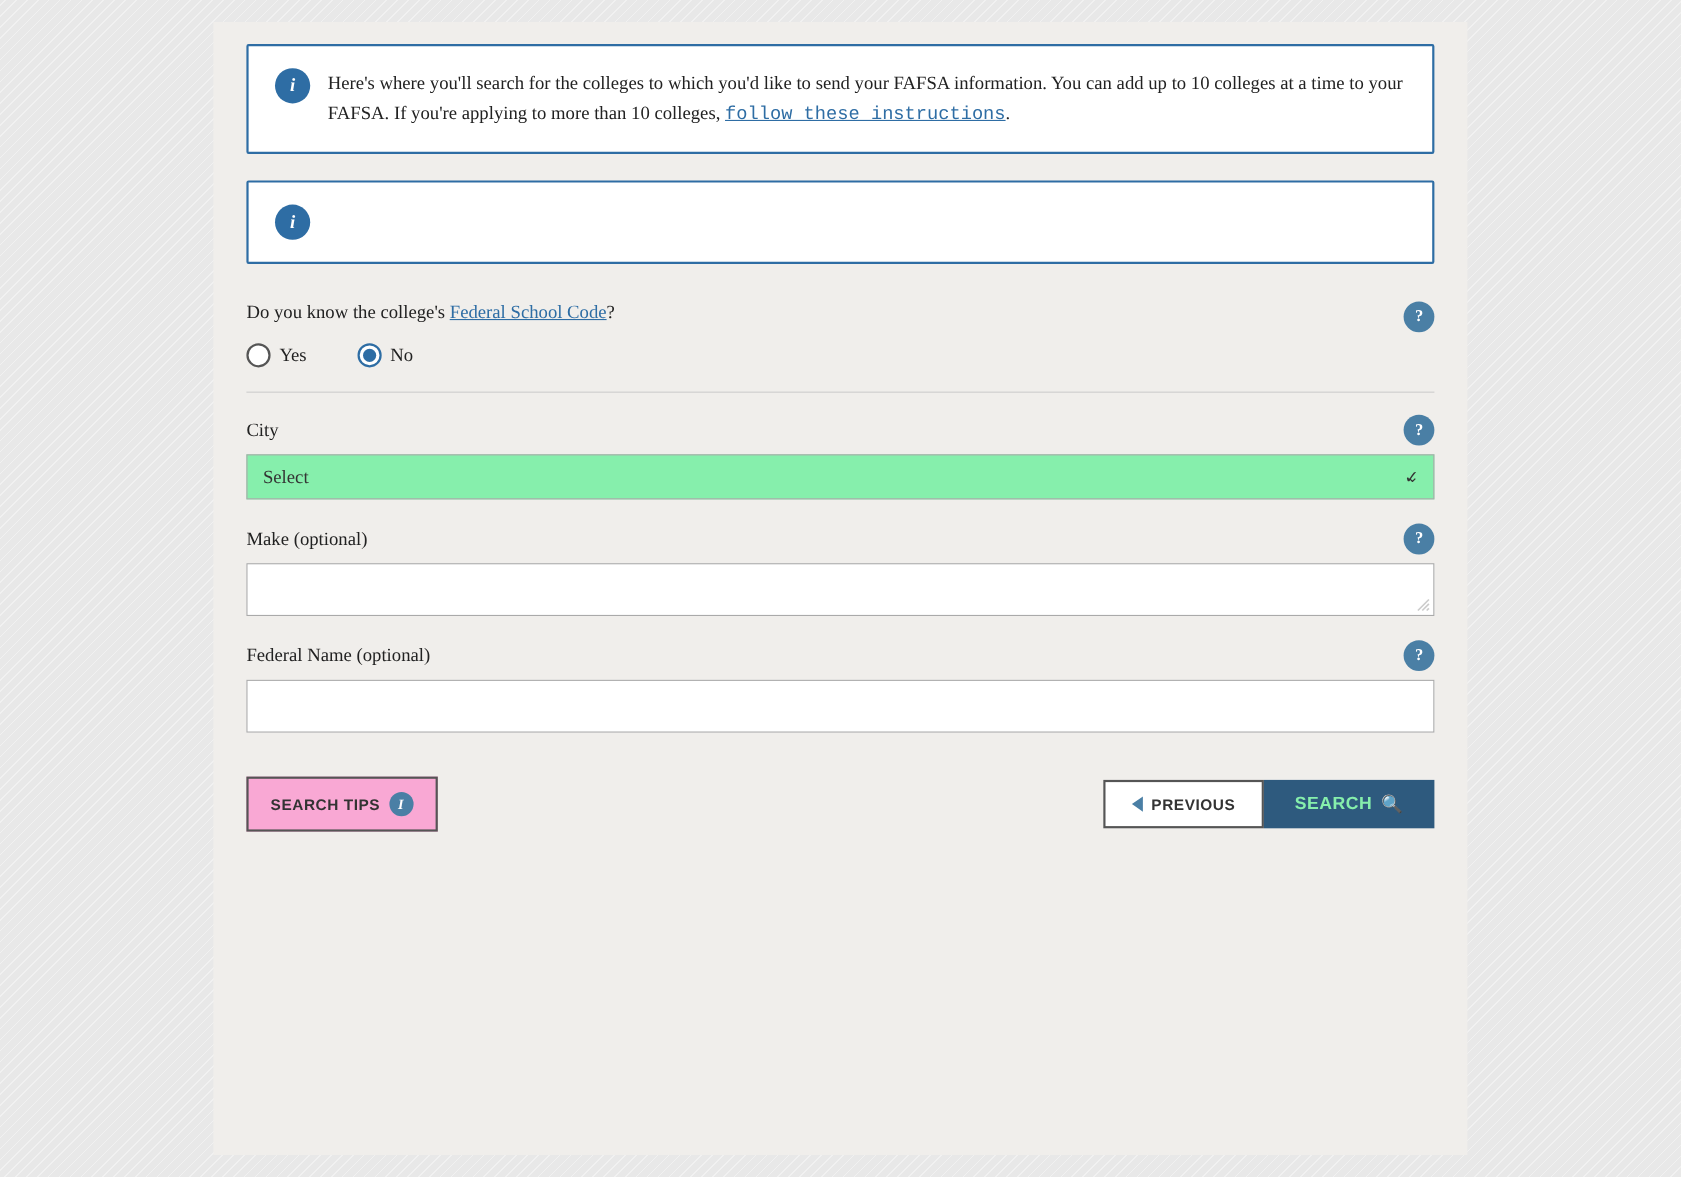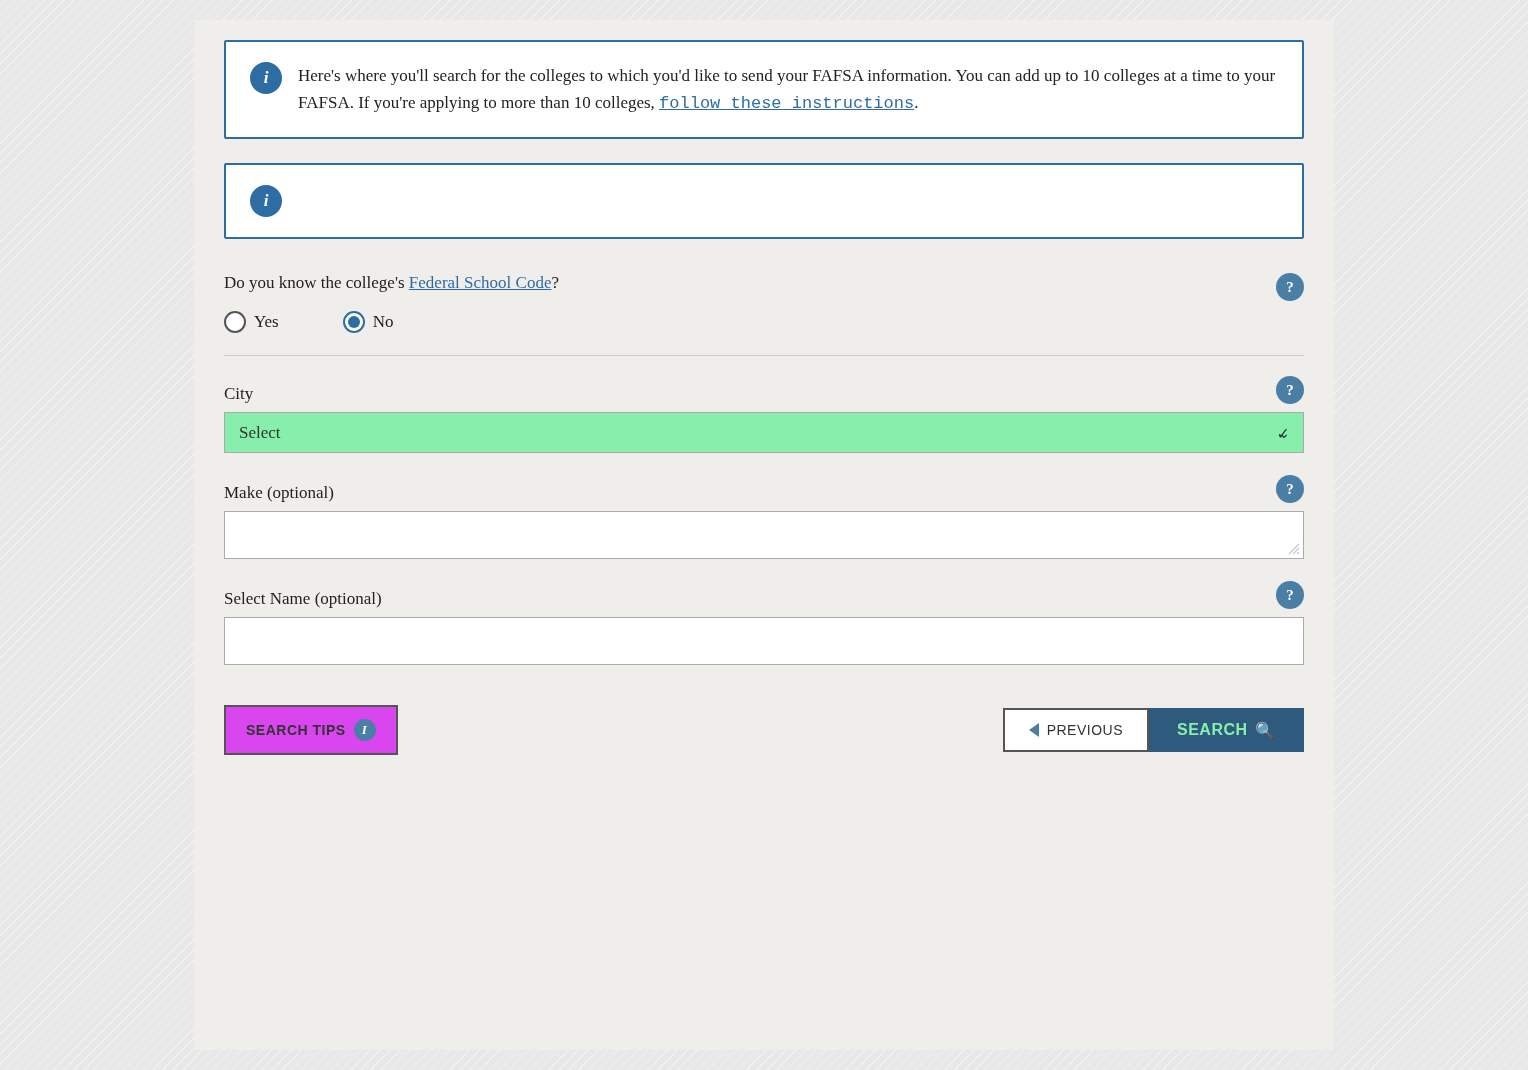--- a/index.html
+++ b/index.html
@@ -82,21 +82,21 @@
       background: #f0eeeb;
       padding: 10px 0;
     }
 
     .form-group {
       margin-bottom: 22px;
     }
 
     .form-label-row {
       display: flex;
-      align-items: flex-end;
+      align-items: center;
       justify-content: space-between;
       margin-bottom: 8px;
       gap: 39px;
     }
 
     .form-label {
       font-size: 17px;
       color: #222;
     }
 
@@ -117,21 +117,21 @@
       font-weight: bold;
       font-size: 15px;
       font-family: Georgia, serif;
       cursor: pointer;
       flex-shrink: 0;
     }
 
     
     .radio-group {
       display: flex;
-      gap: 64px;
+      gap: 46px;
       margin-top: 10px;
     }
 
     .radio-label {
       display: flex;
       align-items: center;
       gap: 8px;
       font-size: 17px;
       color: #222;
       cursor: pointer;
@@ -232,21 +232,21 @@
       margin-top: 30px;
       padding-top: 10px;
     }
 
     .btn-search-tips {
       display: flex;
       align-items: center;
       gap: 8px;
       padding: 12px 20px;
       border: 2px solid #555;
-      background: #d946ef;
+      background: #f9a8d4;
       font-size: 14px;
       font-family: Arial, sans-serif;
       letter-spacing: 0.5px;
       font-weight: bold;
       color: #333;
       cursor: pointer;
       text-transform: uppercase;
     }
 
     .btn-search-tips .btn-info-icon {
@@ -272,21 +272,21 @@
     .btn-previous {
       display: flex;
       align-items: center;
       gap: 8px;
       padding: 12px 24px;
       border: 2px solid #555;
       background: white;
       font-size: 14px;
       font-family: Arial, sans-serif;
       letter-spacing: 0.5px;
-      font-weight: normal;
+      font-weight: bold;
       color: #333;
       cursor: pointer;
       text-transform: uppercase;
     }
 
     .btn-previous .arrow-left {
       width: 0;
       height: 0;
       border-top: 7px solid transparent;
       border-bottom: 7px solid transparent;
@@ -400,21 +400,21 @@
         <svg class="resize-handle" viewBox="0 0 16 16" width="16" height="16">
           <line x1="4" y1="14" x2="14" y2="4" stroke="#999" stroke-width="1.5"></line>
           <line x1="8" y1="14" x2="14" y2="8" stroke="#999" stroke-width="1.5"></line>
           <line x1="12" y1="14" x2="14" y2="12" stroke="#999" stroke-width="1.5"></line>
         </svg>
       </div>
     </div>
 
     <div class="form-group">
       <div class="form-label-row">
-        <label class="form-label">Select Name (optional)</label>
+        <label class="form-label">Federal Name (optional)</label>
         <div class="help-icon">?</div>
       </div>
       <div class="input-wrapper">
         <input type="text" class="form-input" style="height: 48px;">
       </div>
     </div>
 
     <div class="button-row">
       <button class="btn-search-tips">
         <span>SEARCH TIPS</span>

